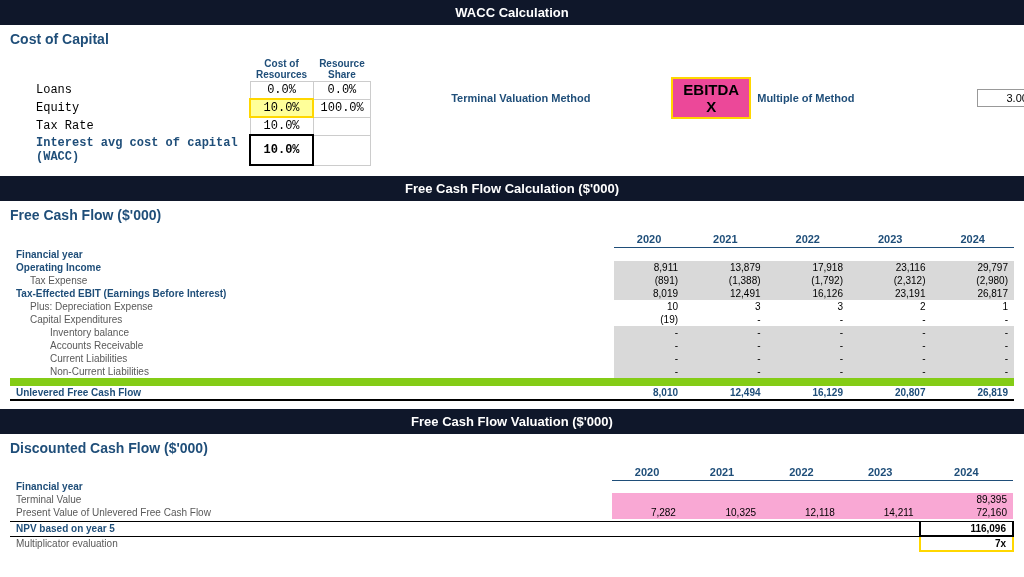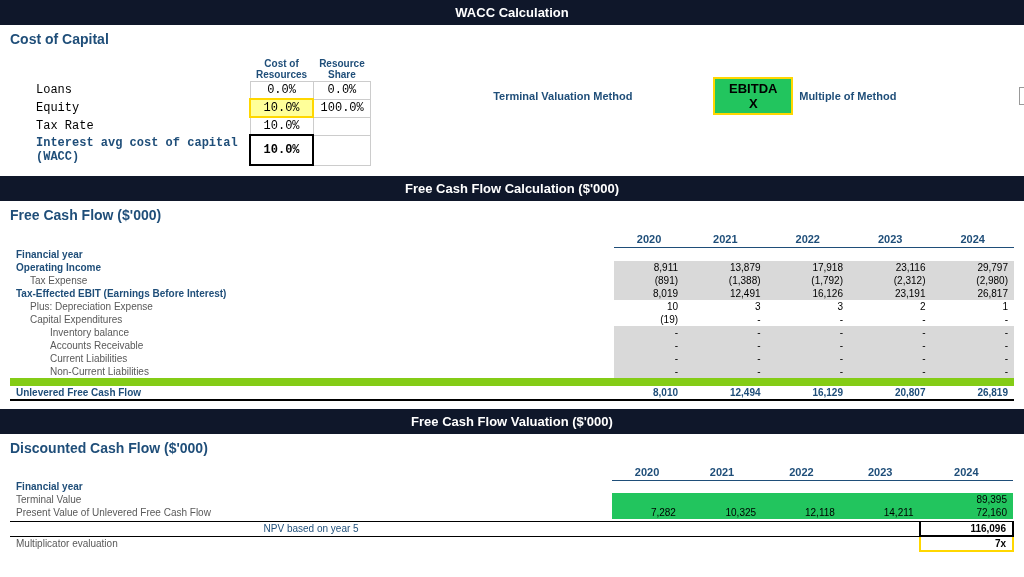--- a/index.html
+++ b/index.html
@@ -26,21 +26,20 @@
       font-weight: bold;
       font-size: 14px;
       padding: 6px 10px 4px 10px;
     }
 
     
     .wacc-content {
       padding: 6px 10px 10px 10px;
       display: flex;
       align-items: flex-start;
-      gap: 42px;
     }
 
     .wacc-left {
       flex: 1;
     }
 
     .wacc-table {
       border-collapse: collapse;
       margin-left: 20px;
     }
@@ -104,24 +103,24 @@
 
     .terminal-label {
       color: #1f4e79;
       font-weight: bold;
       font-size: 11px;
       min-width: 200px;
     }
 
     .terminal-value {
       border: 2px solid #ffd700;
-      background: #22c55e;
+      background: #ec4899;
       padding: 2px 10px;
       font-weight: bold;
-      font-size: 13px;
+      font-size: 15px;
       text-align: center;
       min-width: 80px;
     }
 
     .terminal-value-plain {
       border: 1px solid #999;
       background: #fff;
       padding: 2px 10px;
       font-size: 11px;
       text-align: center;
@@ -238,37 +237,36 @@
       color: #595959;
     }
 
     .dcf-table td.label-bold {
       text-align: left;
       color: #1f4e79;
       font-weight: bold;
     }
 
     .dcf-table tr.data-row td {
-      background: #22c55e;
+      background: #f9a8d4;
     }
 
     .dcf-table tr.data-row td.label,
     .dcf-table tr.data-row td.label-bold {
       background: #fff;
     }
 
     .dcf-table tr.npv-row td {
       background: #fff;
       border-top: 1px solid #000;
     }
 
     .dcf-table tr.npv-row td.label-bold {
-      font-weight: normal;
-      color: #1f4e79;
-      text-align: center;
+      font-weight: bold;
+      color: #1f4e79;
     }
 
     .dcf-table td.highlighted {
       border: 2px solid #000;
       font-weight: bold;
     }
 
     .dcf-table td.yellow-box {
       border: 2px solid #ffd700;
       background: #ffff99;

